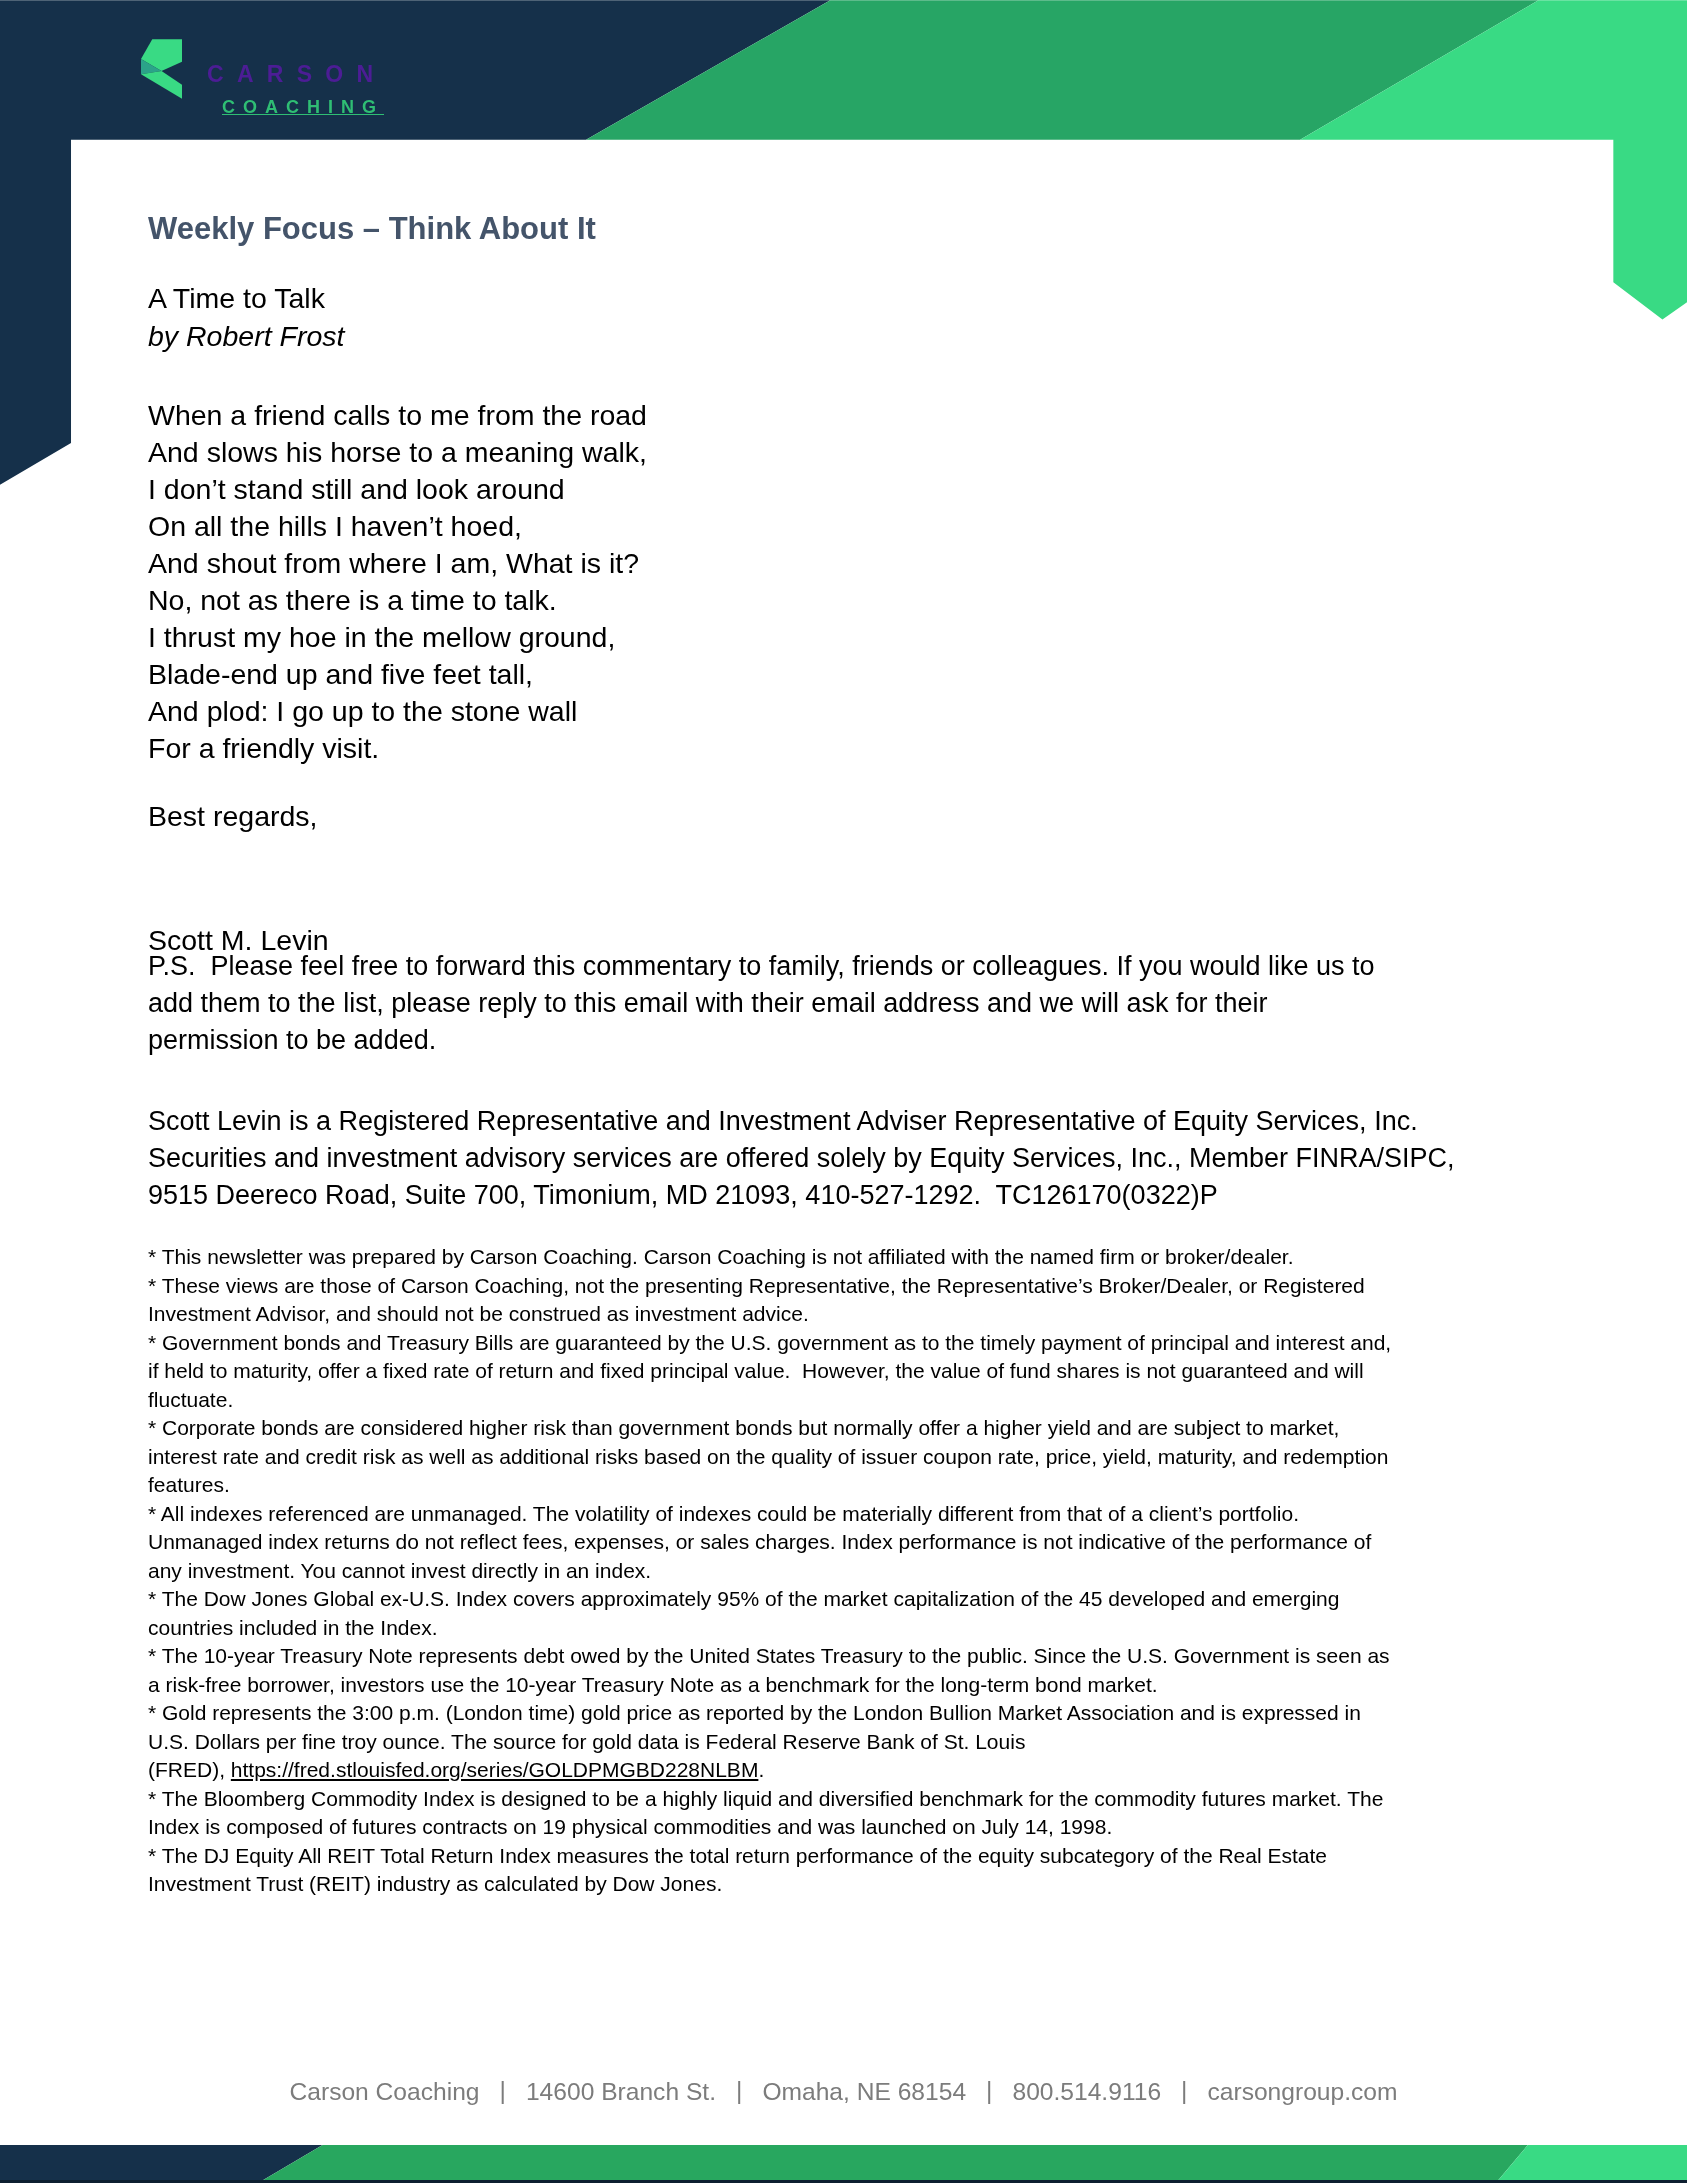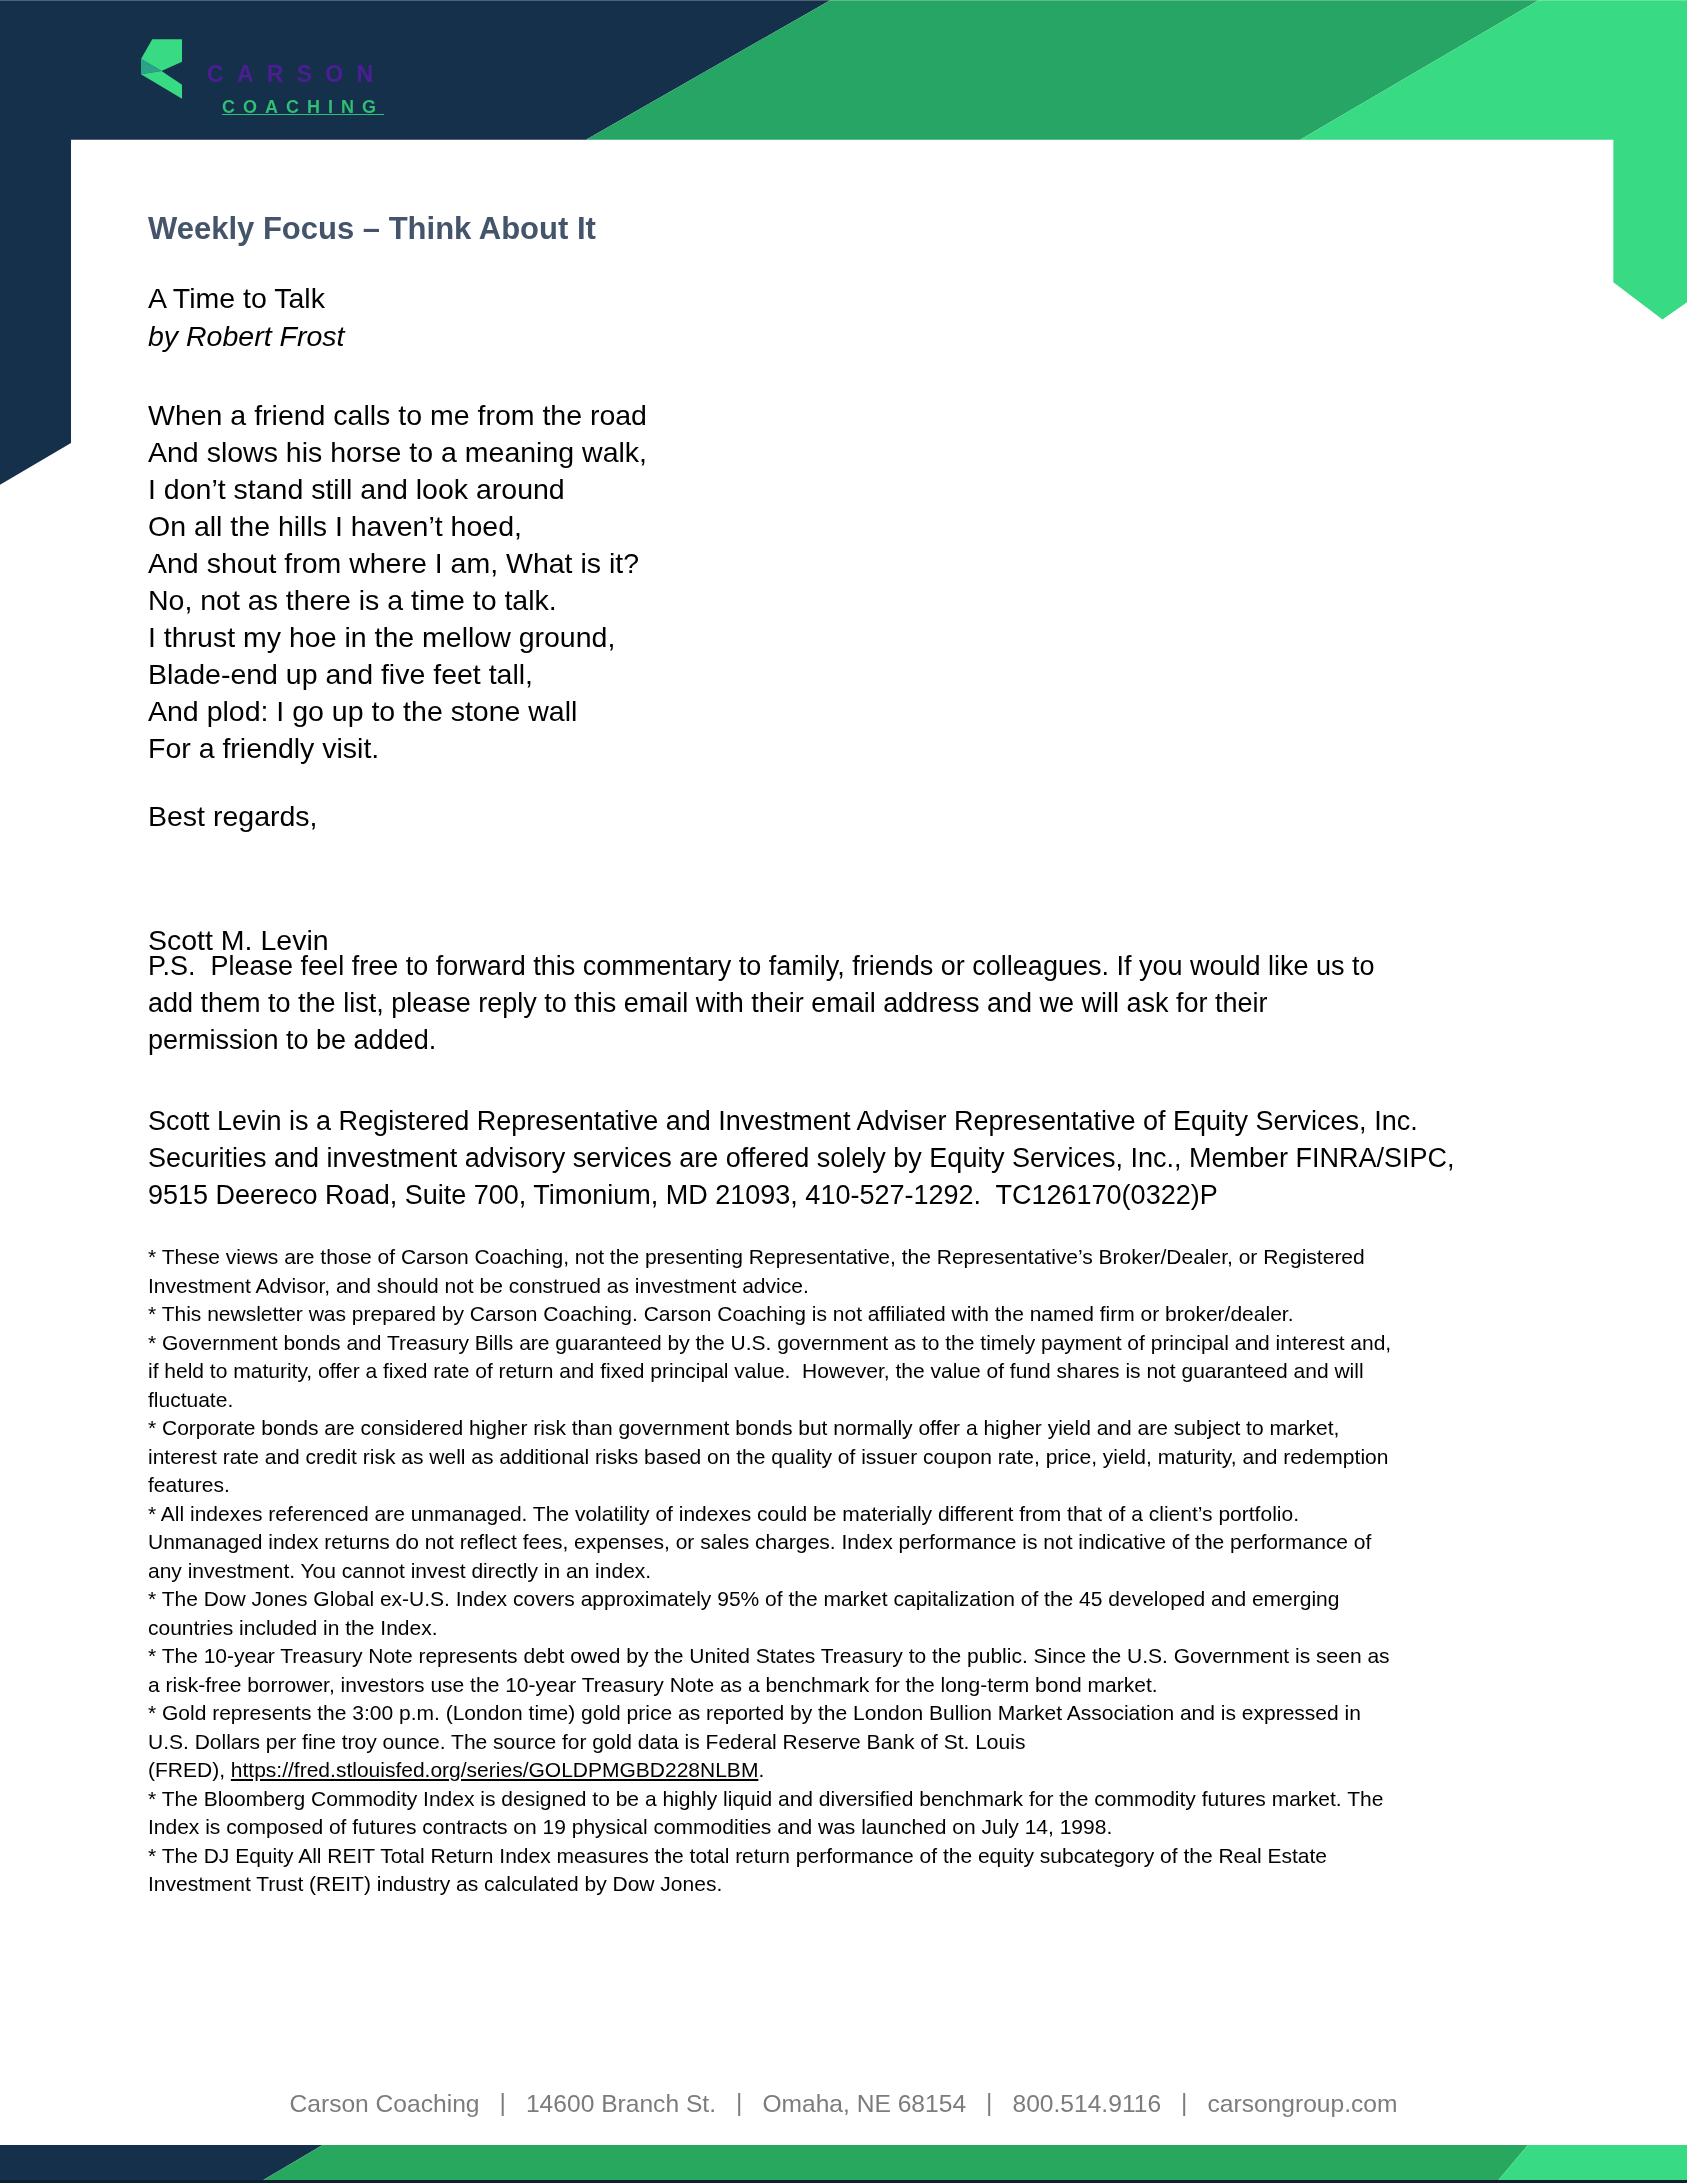--- a/index.html
+++ b/index.html
@@ -32,21 +32,21 @@
   .signature{position:absolute; left:148px; top:924px; font-size:28.5px;}
   .ps{position:absolute; left:148px; top:948px; font-size:27px; line-height:37px;
          white-space:pre-line; width:1460px;}
   .compliance{position:absolute; left:148px; top:1103px; font-size:27px; line-height:37px;
          white-space:pre-line; width:1460px;}
   .disclaimers{position:absolute; left:148px; top:1243px; font-size:21px; line-height:28.5px; width:1474px;}
   .disclaimers .item{white-space:pre-line;}
   .fred-link{text-decoration:underline; color:#000;}
 
   .footer{position:absolute; left:0; top:2078px; width:1687px; text-align:center;
-          font-size:24.6px; color:var(--footer-text); white-space:nowrap;margin-top:12px;}
+          font-size:24.6px; color:var(--footer-text); white-space:nowrap;}
   .footer .sep{display:inline-block; margin:0 20px; transform:translateY(-0.7px);}
 </style>
 </head>
 <body>
 
 <div class="page">
 
   <svg class="deco deco-top" width="1687" height="485" viewBox="0 0 2542 730" aria-hidden="true">
     <polygon points="0,0 1251,0 883,210 107,210 107,667 0,730" style="fill:var(--navy)"></polygon>
     <polygon points="1251,0 2318,0 1959,210 883,210" style="fill:var(--green-dark)"></polygon>
@@ -77,23 +77,23 @@
   <div class="closing">Best regards,</div>
   <div class="signature">Scott M. Levin</div>
   <div class="ps">P.S.&nbsp; Please feel free to forward this commentary to family, friends or colleagues. If you would like us to
 add them to the list, please reply to this email with their email address and we will ask for their
 permission to be added.</div>
   <div class="compliance">Scott Levin is a Registered Representative and Investment Adviser Representative of Equity Services, Inc.
 Securities and investment advisory services are offered solely by Equity Services, Inc., Member FINRA/SIPC,
 9515 Deereco Road, Suite 700, Timonium, MD 21093, 410-527-1292.&nbsp; TC126170(0322)P</div>
 
   <div class="disclaimers">
+    <div class="item">* This newsletter was prepared by Carson Coaching. Carson Coaching is not affiliated with the named firm or broker/dealer.</div>
     <div class="item">* These views are those of Carson Coaching, not the presenting Representative, the Representative’s Broker/Dealer, or Registered
 Investment Advisor, and should not be construed as investment advice.</div>
-    <div class="item">* This newsletter was prepared by Carson Coaching. Carson Coaching is not affiliated with the named firm or broker/dealer.</div>
     <div class="item">* Government bonds and Treasury Bills are guaranteed by the U.S. government as to the timely payment of principal and interest and,
 if held to maturity, offer a fixed rate of return and fixed principal value.&nbsp; However, the value of fund shares is not guaranteed and will
 fluctuate.</div>
     <div class="item">* Corporate bonds are considered higher risk than government bonds but normally offer a higher yield and are subject to market,
 interest rate and credit risk as well as additional risks based on the quality of issuer coupon rate, price, yield, maturity, and redemption
 features.</div>
     <div class="item">* All indexes referenced are unmanaged. The volatility of indexes could be materially different from that of a client’s portfolio.
 Unmanaged index returns do not reflect fees, expenses, or sales charges. Index performance is not indicative of the performance of
 any investment. You cannot invest directly in an index.</div>
     <div class="item">* The Dow Jones Global ex-U.S. Index covers approximately 95% of the market capitalization of the 45 developed and emerging

